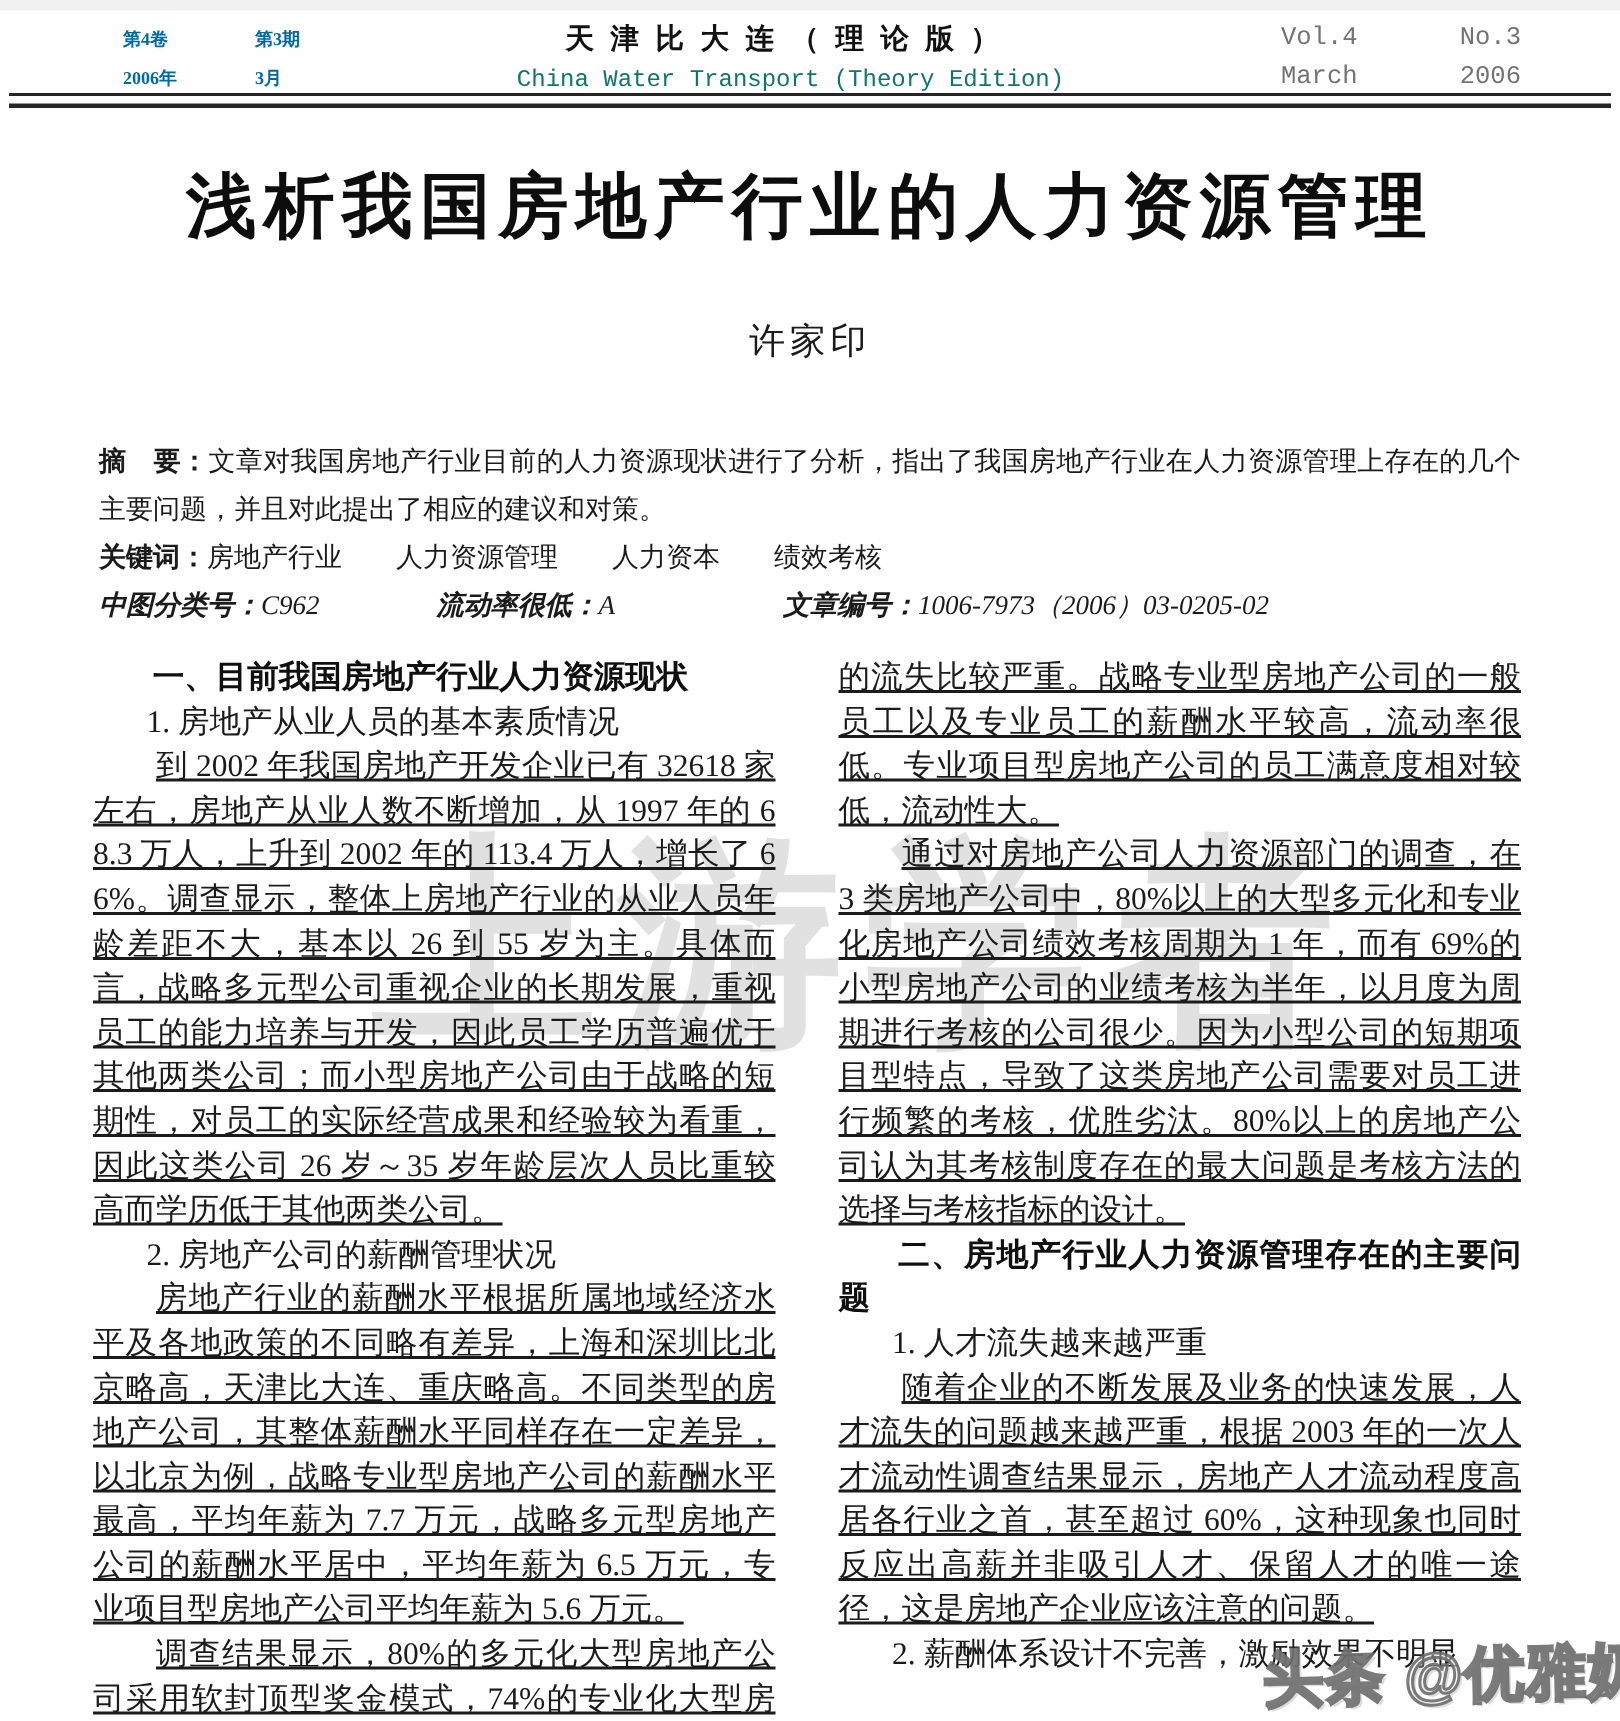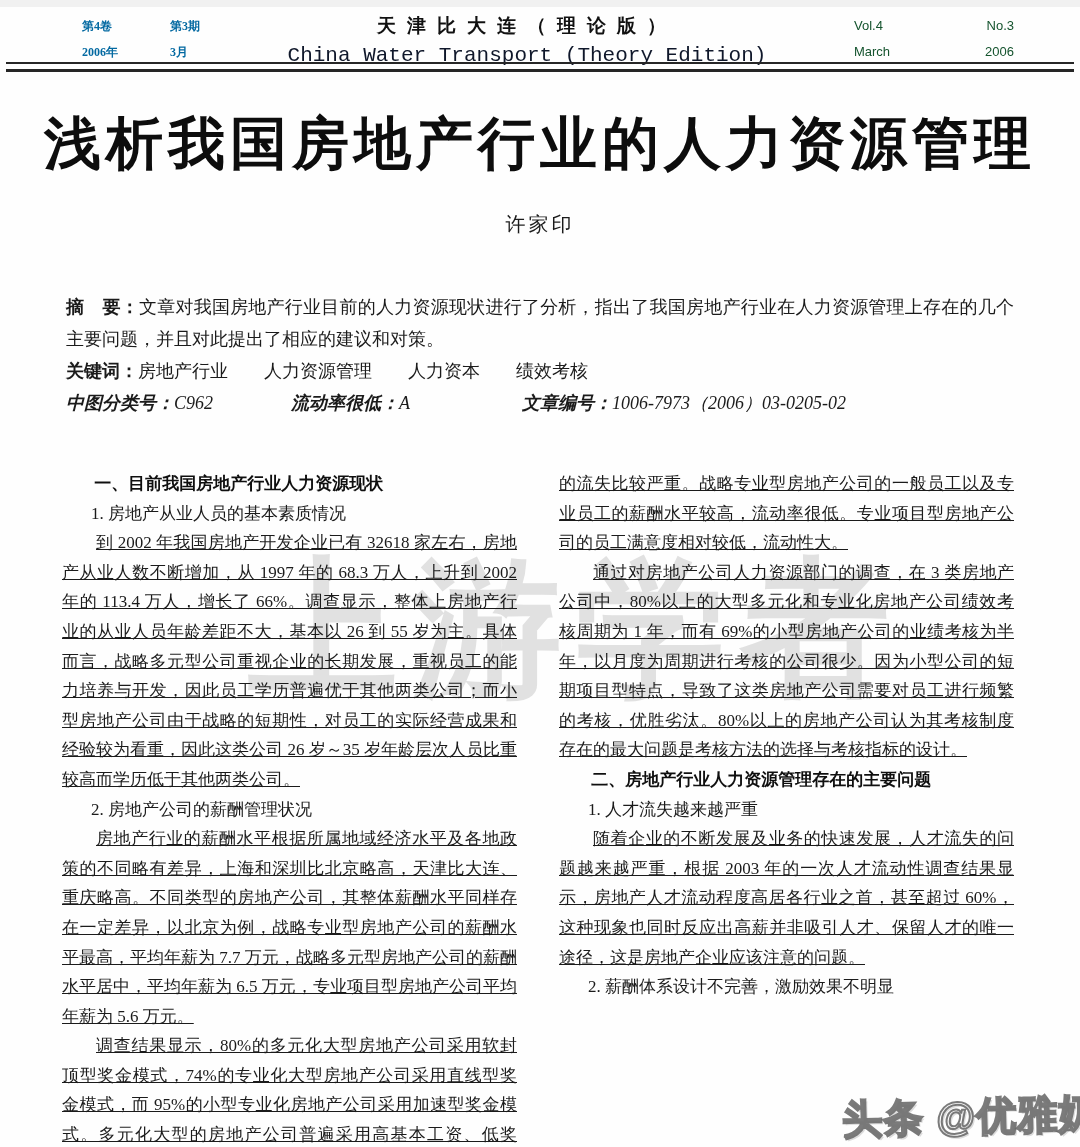--- a/index.html
+++ b/index.html
@@ -8,47 +8,47 @@
   .top-strip{position:absolute;top:0;left:0;width:100%;height:7px;background:#f1f1f1;}
 
   
   .journal-header{position:absolute;top:13px;left:82px;right:66px;display:flex;
                   justify-content:space-between;align-items:flex-start;}
   .jh-left{font-weight:700;font-size:12px;line-height:26px;color:#0369a1;}
   .jh-left .row{display:flex;}
   .jh-left .row .a{width:88px;}
   .jh-center{text-align:center;}
   .jh-center .cn{font-size:19px;font-weight:700;letter-spacing:11px;color:#111;white-space:nowrap;}
-  .jh-center .en{font-family:"Liberation Mono","DejaVu Sans Mono",monospace;font-size:21px;
-                 margin-top:5px;color:#0f172a;white-space:nowrap;}
-  .jh-right{font-family:Liberation Sans, sans-serif;font-size:13px;
-            line-height:26px;width:160px;color:#14532d;}
+  .jh-center .en{font-family:"Liberation Mono","DejaVu Sans Mono",monospace;font-size:16px;
+                 margin-top:5px;color:#0f766e;white-space:nowrap;}
+  .jh-right{font-family:Liberation Mono, monospace;font-size:17px;
+            line-height:26px;width:160px;color:#737373;}
   .jh-right .row{display:flex;justify-content:space-between;}
   .header-rule{position:absolute;top:62px;left:6px;right:6px;height:5px;
                border-top:2px solid #262626;border-bottom:3px solid #262626;}
 
   
   .paper-title{position:absolute;top:106px;left:0;width:100%;text-align:center;
-               font-size:57px;font-weight:700;letter-spacing:5px;color:#0d0d0d;}
+               font-size:47px;font-weight:700;letter-spacing:5px;color:#0d0d0d;}
   .paper-author{position:absolute;top:211px;left:0;width:100%;text-align:center;
-                font-size:20px;letter-spacing:3px;color:#1b1b1b;}
+                font-size:24px;letter-spacing:3px;color:#1b1b1b;}
 
   
   .meta{position:absolute;top:291px;left:66px;width:948px;font-size:18px;line-height:32px;
         text-align:justify;word-break:break-all;}
   .meta-label{font-weight:700;}
   .id-line{display:flex;white-space:nowrap;font-style:italic;}
   .id-item.second{margin-left:78px;}
   .id-item.third{margin-left:112px;}
 
   
   .columns{position:absolute;top:437px;left:62px;width:952px;height:710px;overflow:hidden;
            display:flex;column-gap:42px;z-index:1;}
-  .col{width:455px;font-size:17px;line-height:29.6px;text-align:justify;
-       word-break:break-all;color:#1b1b1b;margin-top:32px;}
+  .col{width:455px;font-size:21px;line-height:29.6px;text-align:justify;
+       word-break:break-all;color:#1b1b1b;}
   .col .sec-h{font-family:"Liberation Sans","DejaVu Sans",sans-serif;font-weight:700;
               text-indent:1.9em;color:#0f0f0f;}
   .col .sub-h{text-indent:1.7em;}
   .col .para{text-indent:2em;text-decoration:underline;}
   .col .para.cont{text-indent:0;}
 
   
   .wm-center{position:absolute;top:530px;left:248px;z-index:0;white-space:nowrap;
              font-family:"Liberation Sans","DejaVu Sans",sans-serif;font-weight:700;
              font-size:150px;letter-spacing:14px;color:rgba(125,125,125,0.22);

